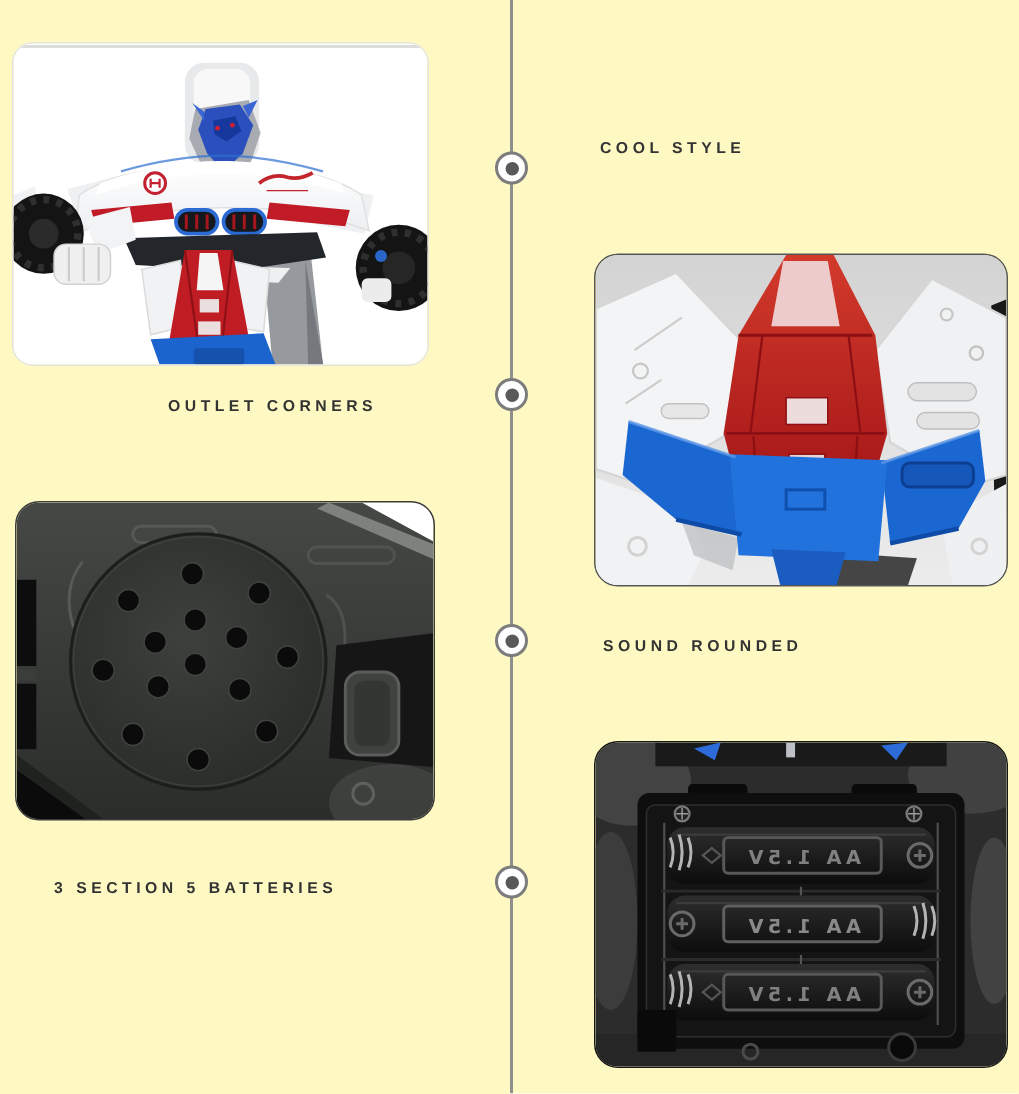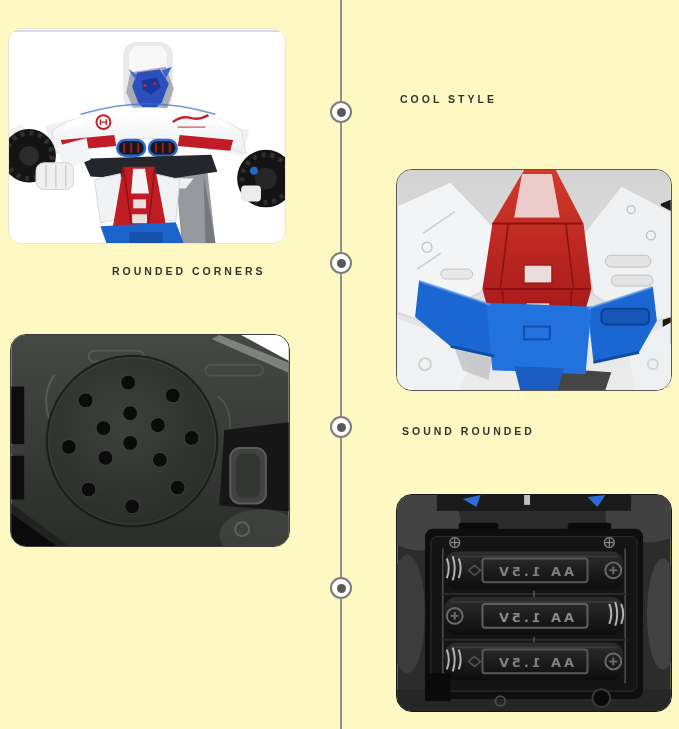--- a/index.html
+++ b/index.html
@@ -45,22 +45,23 @@
 
 <div class="stage">
 
   <div class="timeline-line"></div>
   <div class="tdot tdot1"></div>
   <div class="tdot tdot2"></div>
   <div class="tdot tdot3"></div>
   <div class="tdot tdot4"></div>
 
   <div class="flabel flabel-cool">COOL STYLE</div>
-  <div class="flabel flabel-rounded">ROUNDED CORNERS</div>
+  <div class="flabel flabel-rounded">OUTLET CORNERS</div>
   <div class="flabel flabel-sound">SOUND ROUNDED</div>
+  <div class="flabel flabel-batt">3 SECTION 5 BATTERIES</div>
 
   <div class="photo photo-robot">
     <svg viewBox="0 0 278 216">
       <defs>
         <linearGradient id="hoodG" x1="0" y1="0" x2="0" y2="1">
           <stop offset="0" stop-color="#ffffff"></stop>
             <stop offset="1" stop-color="#eceef0"></stop>
         </linearGradient>
       </defs>
       <rect width="278" height="216" fill="#ffffff"></rect>

